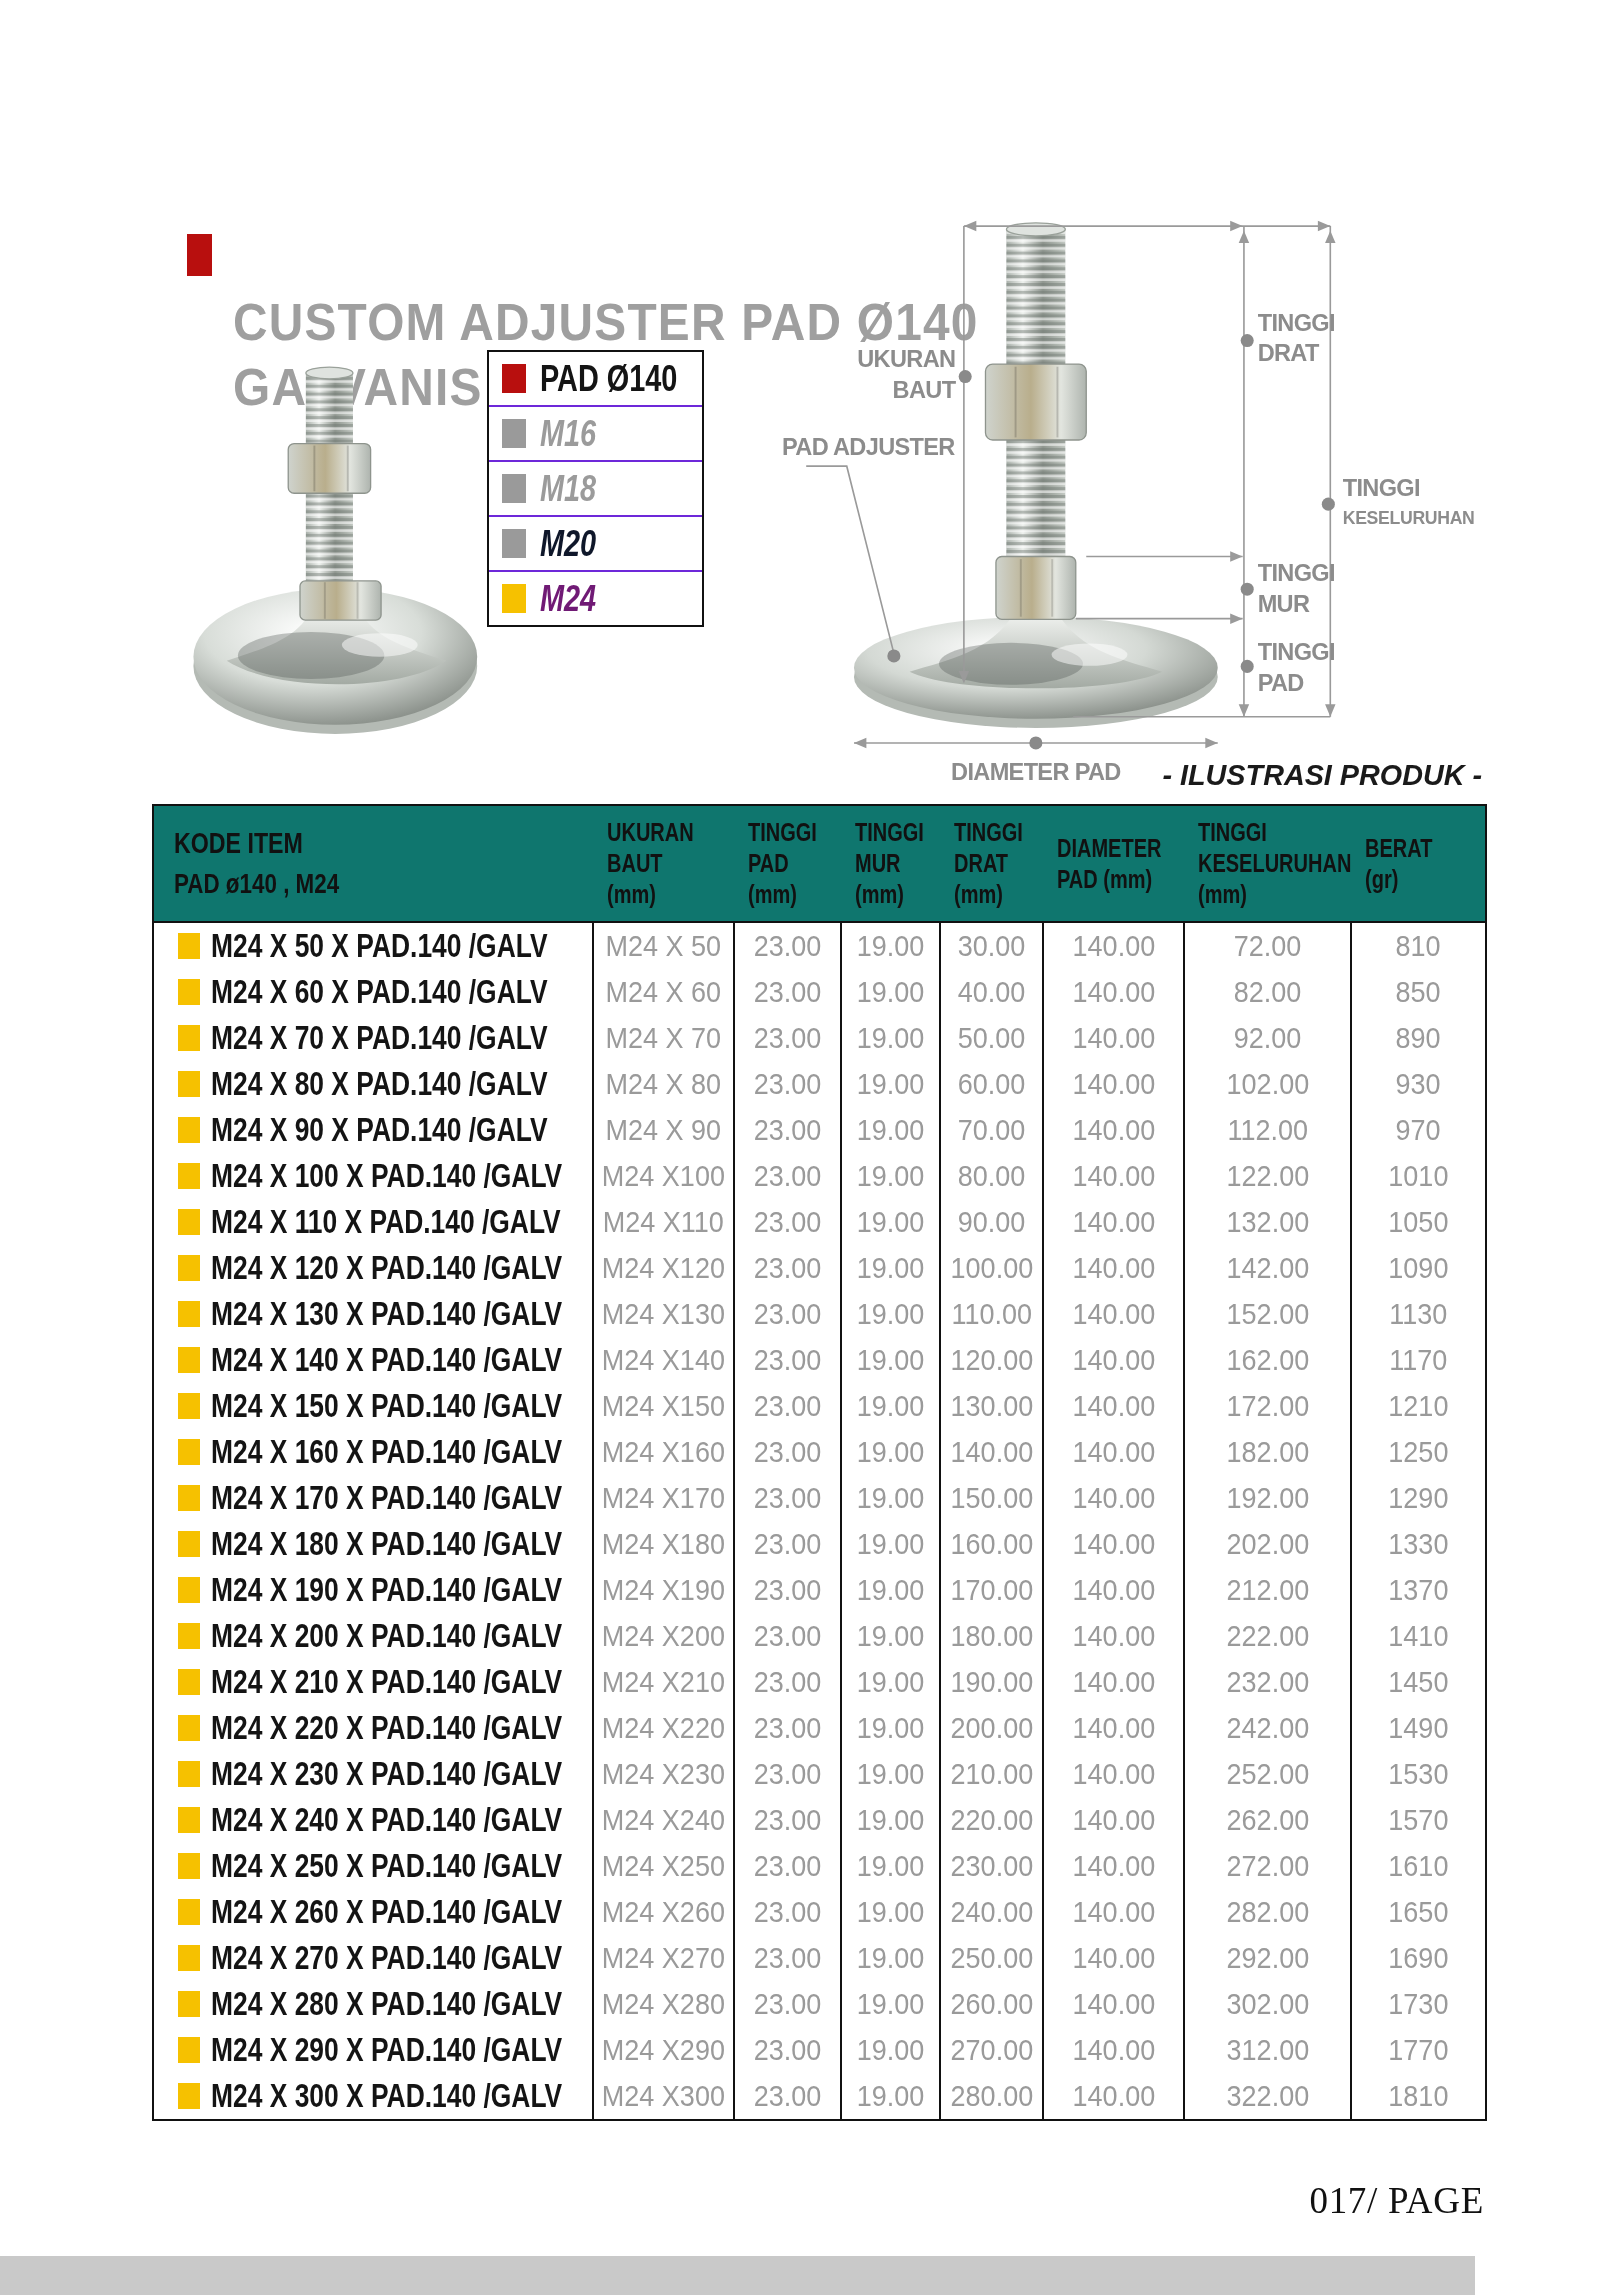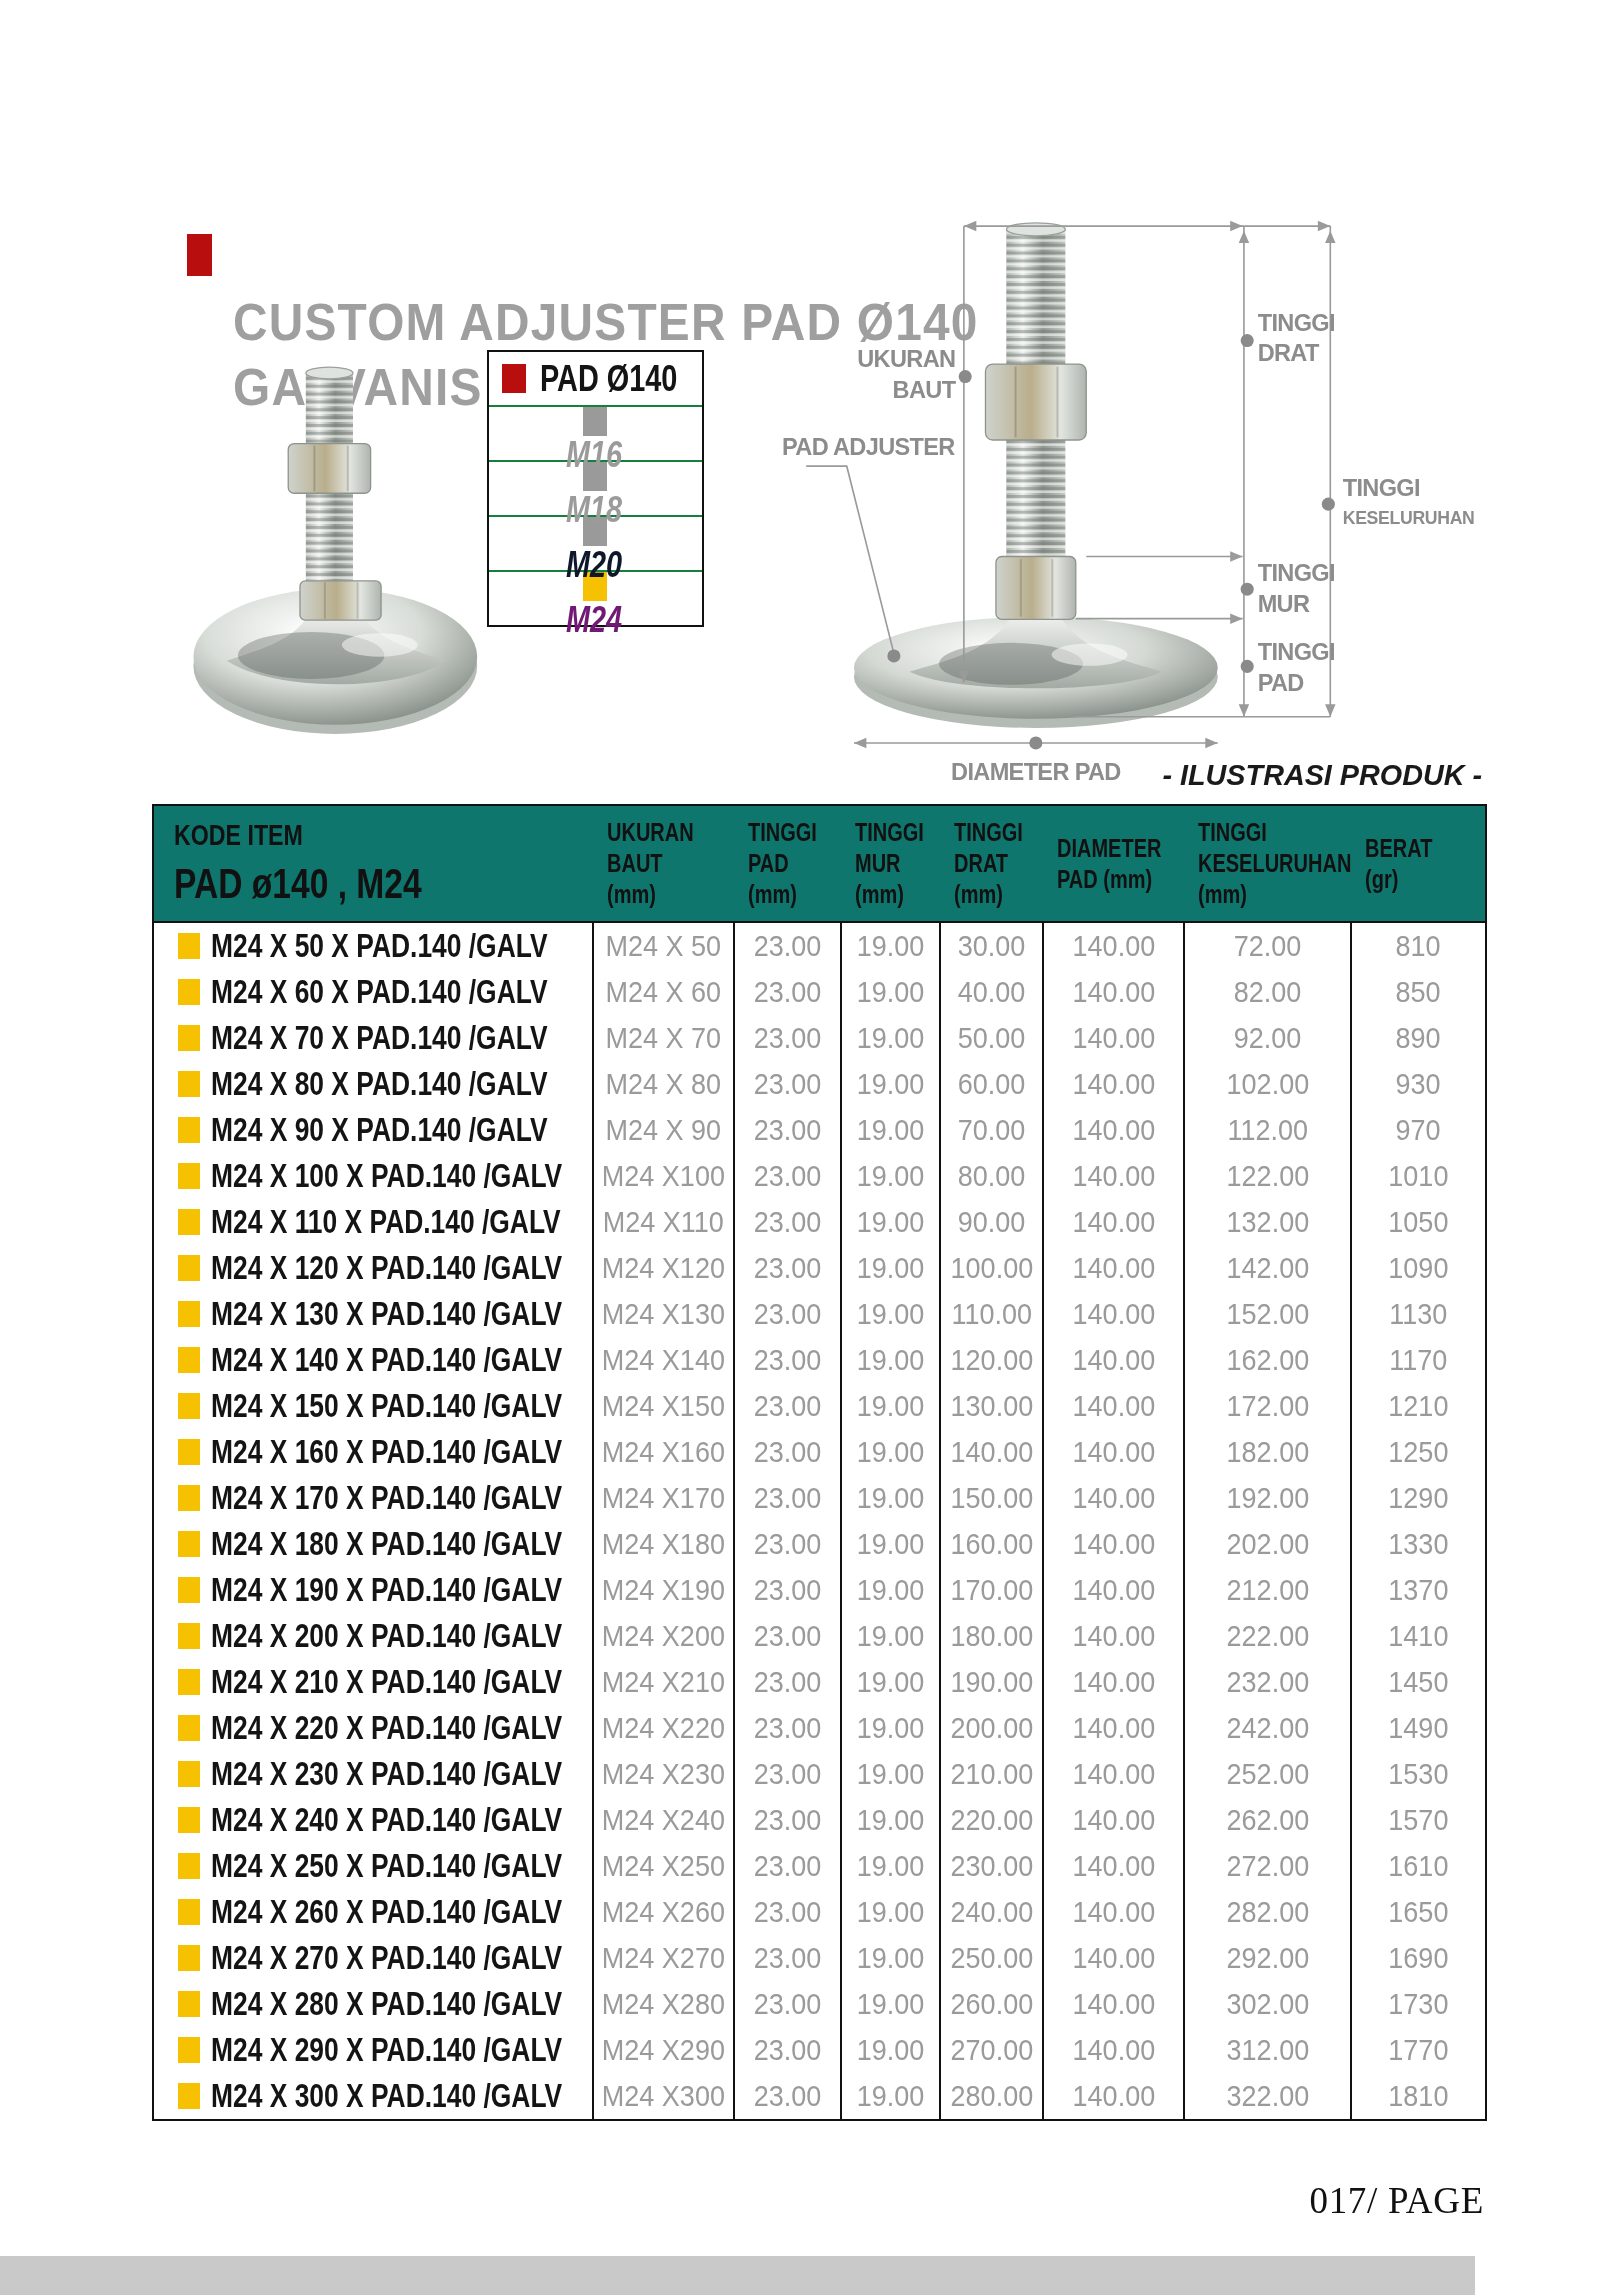--- a/index.html
+++ b/index.html
@@ -13,36 +13,36 @@
   .title-sq{left:187px;top:234px;width:25px;height:42px;}
   .page-title{left:233px;top:224px;font-size:62px;font-weight:bold;color:#161616;line-height:1;}
   .page-title .tcx{display:inline-block;transform:scaleX(.66);transform-origin:0 0;white-space:nowrap;}
   .page-sub{left:233px;top:296px;font-size:52px;font-weight:bold;color:#9f9f9f;line-height:1;}
   .page-sub .scx{display:inline-block;transform:scaleX(.92);transform-origin:0 0;letter-spacing:1.3px;white-space:nowrap;}
   .page-sub2{top:361px;}
 
   
   .selector{left:487px;top:350px;width:213px;border:2px solid #111;background:#fff;}
   .sel-row{display:flex;align-items:center;height:53px;padding-left:13px;}
-  .sel-row + .sel-row{border-top:2px solid #15803d;flex-direction:column;}
+  .sel-row + .sel-row{border-top:2px solid #6d28d9;}
   .sel-sq{width:23.6px;height:29px;margin-right:14.4px;flex:none;}
   .sel-label{font-size:37px;font-weight:bold;line-height:1;}
   .sel-label.it{font-style:italic;}
   .sel-cx{display:inline-block;transform:scaleX(.78);transform-origin:0 50%;white-space:nowrap;}
 
   
   .spec-table{left:152px;top:804px;}
   table{border-collapse:collapse;table-layout:fixed;width:1332px;border:2.6px solid #111;}
   thead th{background:#0f766e;height:115px;vertical-align:middle;text-align:left;
            padding:0 0 0 14.4px;font-weight:bold;color:#111;}
   thead th .hl{display:block;font-size:25px;line-height:1.24;}
   thead th .hl .cx{transform:scaleX(.8);}
   th.kode-h{padding-left:19.6px;}
   th.kode-h .k1{display:block;font-size:29px;line-height:1.1;}
-  th.kode-h .k2{display:block;font-size:42px;line-height:1.1;margin-top:9.2px;}
+  th.kode-h .k2{display:block;font-size:28px;line-height:1.1;margin-top:9.2px;}
   tbody td{height:46px;vertical-align:middle;text-align:center;color:#9a9a9a;
            font-size:30px;padding:0;}
   tbody td + td{border-left:2px solid #111;}
   tbody tr:first-child td{border-top:2.6px solid #111;}
   td.kode-c{text-align:left;}
   .kode-wrap{display:flex;align-items:center;padding-left:24px;}
   .row-bullet{width:22px;height:26px;margin-right:10.5px;flex:none;}
   .kode-text{font-size:33px;font-weight:bold;color:#141414;}
 
   

